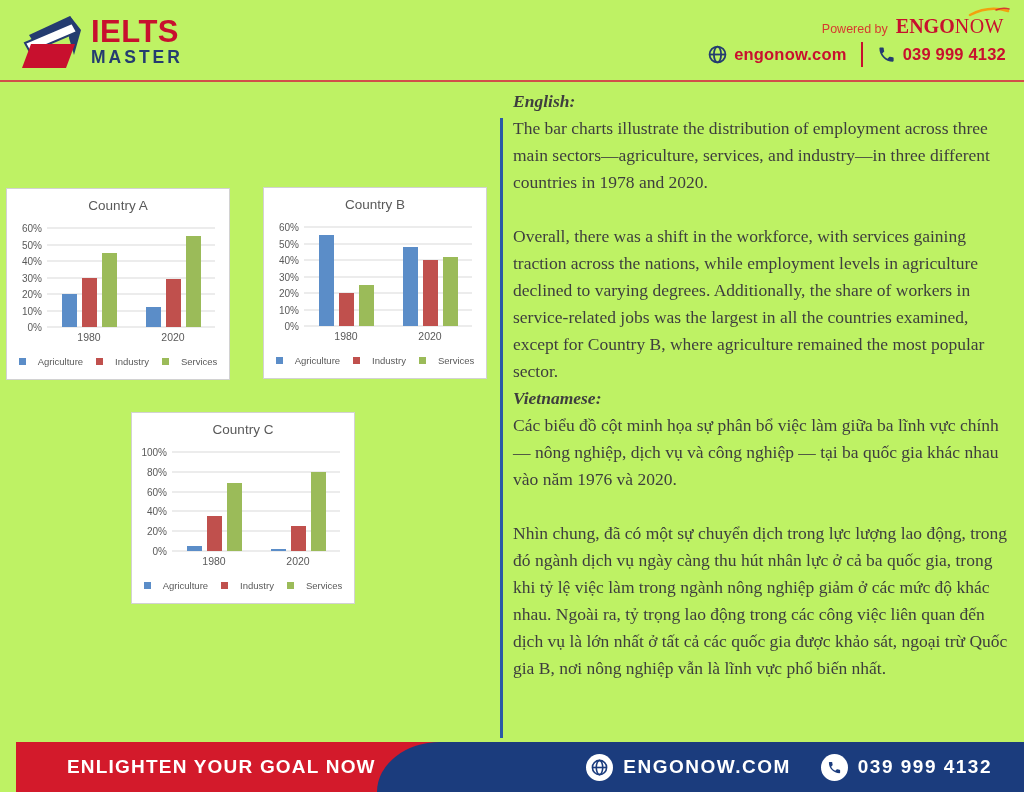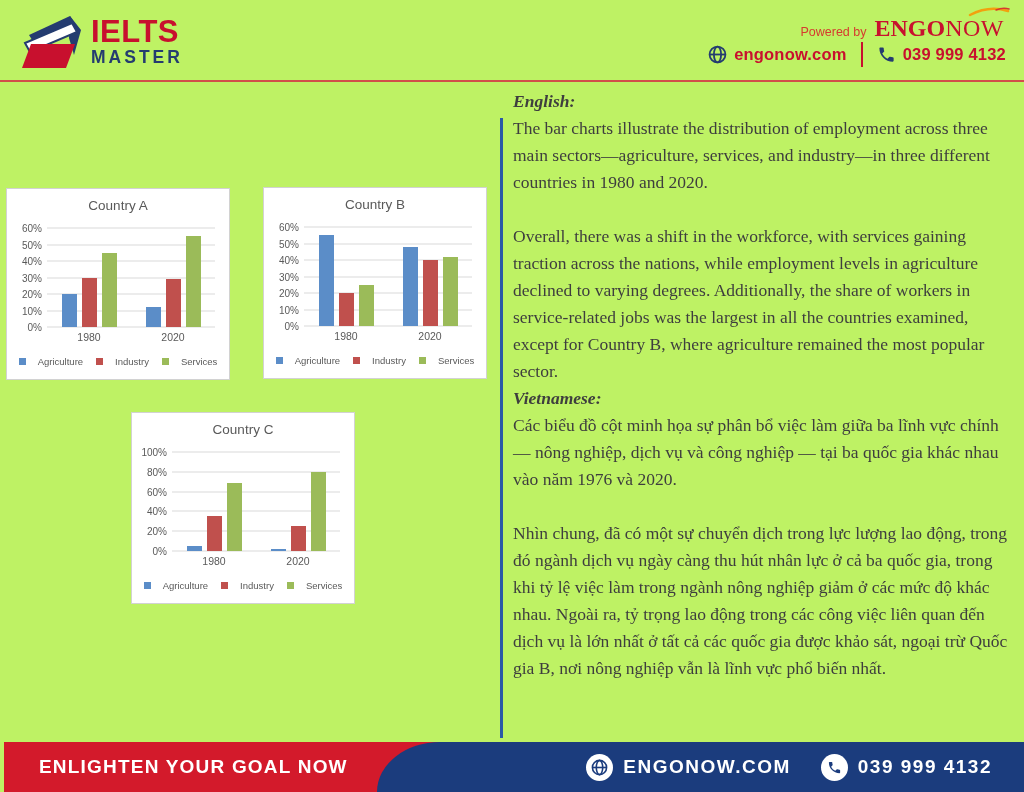--- a/index.html
+++ b/index.html
@@ -9,21 +9,21 @@
 
   
   .logo { position:absolute; left:22px; top:8px; display:flex; align-items:flex-start; }
   .logo-icon { display:block; }
   .logo-text { margin-left:5px; margin-top:9px; }
   .logo-l1 { font-weight:800; font-size:31px; line-height:29px; letter-spacing:0.5px; color:#c8102e; }
   .logo-l2 { font-weight:700; font-size:17.5px; line-height:23px; letter-spacing:3px; color:#243c70; }
 
   .powered { position:absolute; top:15px; right:20px; display:flex; align-items:baseline; gap:8px;
              font-size:12.5px; color:#d63a2f; }
-  .brand { position:relative; font-family:"Liberation Serif", serif; font-size:24px; color:#c8102e; }
+  .brand { position:relative; font-family:"Liberation Serif", serif; font-size:20px; color:#c8102e; }
   .brand .b1 { font-weight:700; }
   .brand .b2 { font-weight:400; letter-spacing:0.5px; }
   .swoosh { position:absolute; top:-10px; right:-6px; }
 
   .contact { position:absolute; top:42px; right:18px; display:flex; align-items:center; }
   .contact .icn { display:flex; align-items:center; margin-right:7px; }
   .site, .tel { color:#c8102e; font-weight:700; font-size:16.5px; letter-spacing:0.2px; }
   .vdiv { width:2px; height:25px; background:#c8102e; margin:0 14px; }
 
   .header-rule { position:absolute; top:80px; left:0; width:1024px; height:2px; background:#d14f49; }
@@ -50,23 +50,23 @@
 
   
   .quote-line { position:absolute; left:500px; top:118px; width:3px; height:620px; background:#2b5aa7; }
   .text-col { position:absolute; left:513px; top:88px; width:501px;
               font-family:"Liberation Serif", serif; font-size:17.5px; line-height:27px; color:#3e3e3e; }
   .lang-label { font-weight:700; font-style:italic; }
   .text-col p { margin:0; }
   .text-col p.gap { margin-top:27px; }
 
   
-  .footer-red { position:absolute; left:4px; top:742px; width:460px; height:50px; background:#d31a2b;
+  .footer-red { position:absolute; left:16px; top:742px; width:460px; height:50px; background:#d31a2b;
                 color:#fff; font-weight:700; font-size:19px; letter-spacing:1.2px; line-height:50px;
-                padding-left:35px; }
+                padding-left:51px; }
   .footer-blue { position:absolute; left:377px; top:742px; width:647px; height:50px; background:#1b3c7d;
                  border-top-left-radius:63px 50px; display:flex; align-items:center; justify-content:flex-end;
                  padding-right:32px; color:#fff; font-weight:700; font-size:19px; letter-spacing:1.5px; }
   .f-group { display:flex; align-items:center; gap:10px; }
   .f-group + .f-group { margin-left:30px; }
   .circle-icon { width:27px; height:27px; border-radius:50%; background:#fff; display:flex;
                  align-items:center; justify-content:center; flex:none; }
 </style>
 </head>
 <body>
@@ -256,21 +256,21 @@
         <div class="legend-item">
           <span class="swatch" style="background: rgb(155, 187, 89);"></span>
           <span>Services</span>
         </div>
       </div>
     </div>
 
   <div class="quote-line"></div>
   <div class="text-col">
     <div class="lang-label">English:</div>
-    <p>The bar charts illustrate the distribution of employment across three main sectors—agriculture, services, and industry—in three different countries in 1980 and 2020.</p>
+    <p>The bar charts illustrate the distribution of employment across three main sectors—agriculture, services, and industry—in three different countries in 1978 and 2020.</p>
     <p class="gap">Overall, there was a shift in the workforce, with services gaining traction across the nations, while employment levels in agriculture declined to varying degrees. Additionally, the share of workers in service-related jobs was the largest in all the countries examined, except for Country B, where agriculture remained the most popular sector.</p>
     <div class="lang-label">Vietnamese:</div>
     <p>Các biểu đồ cột minh họa sự phân bổ việc làm giữa ba lĩnh vực chính — nông nghiệp, dịch vụ và công nghiệp — tại ba quốc gia khác nhau vào năm 1976 và 2020.</p>
     <p class="gap">Nhìn chung, đã có một sự chuyển dịch trong lực lượng lao động, trong đó ngành dịch vụ ngày càng thu hút nhân lực ở cả ba quốc gia, trong khi tỷ lệ việc làm trong ngành nông nghiệp giảm ở các mức độ khác nhau. Ngoài ra, tỷ trọng lao động trong các công việc liên quan đến dịch vụ là lớn nhất ở tất cả các quốc gia được khảo sát, ngoại trừ Quốc gia B, nơi nông nghiệp vẫn là lĩnh vực phổ biến nhất.</p>
   </div>
 
   <div class="footer-red">
     <span>ENLIGHTEN YOUR GOAL NOW</span>
   </div>
   <div class="footer-blue">

